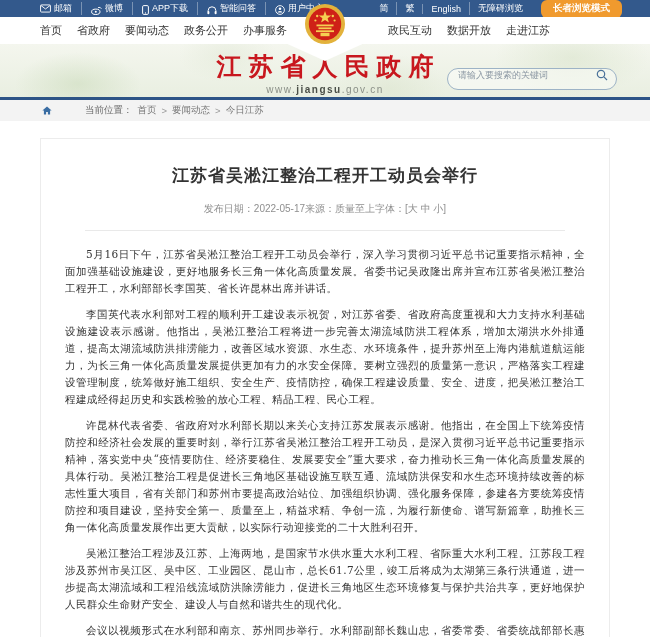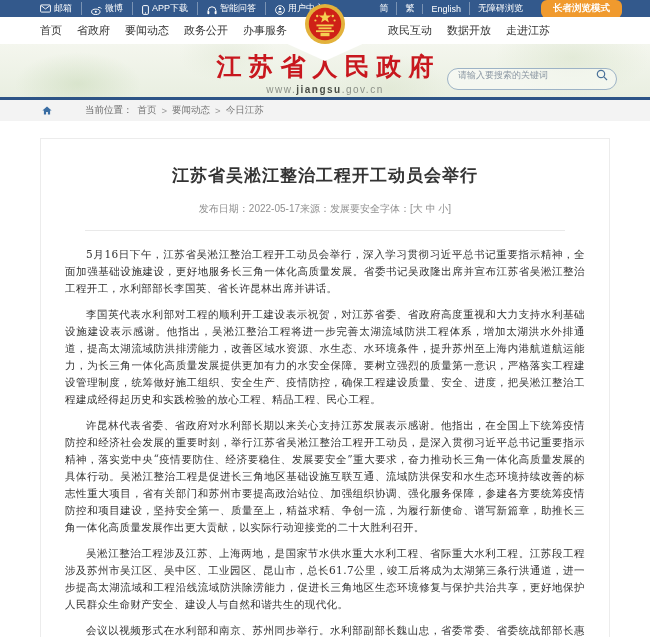--- a/index.html
+++ b/index.html
@@ -228,21 +228,21 @@
     <span class="crumb-sep">&gt;</span>
     <a class="crumb">要闻动态</a>
     <span class="crumb-sep">&gt;</span>
     <a class="crumb">今日江苏</a>
   </div>
 
   <main class="card">
     <h1 class="article-title">江苏省吴淞江整治工程开工动员会举行</h1>
     <div class="meta">
       <span><span>发布日期：</span><span>2022-05-17</span></span>
-      <span><span>来源：</span><span>发展要安全</span></span>
+      <span><span>来源：</span><span>质量至上</span></span>
       <span><span>字体：</span><span class="font-opts">[大 中 小]</span></span>
     </div>
     <hr class="divider">
     <div class="body-text">
       <p>5月16日下午，江苏省吴淞江整治工程开工动员会举行，深入学习贯彻习近平总书记重要指示精神，全面加强基础设施建设，更好地服务长三角一体化高质量发展。省委书记吴政隆出席并宣布江苏省吴淞江整治工程开工，水利部部长李国英、省长许昆林出席并讲话。</p>
       <p>李国英代表水利部对工程的顺利开工建设表示祝贺，对江苏省委、省政府高度重视和大力支持水利基础设施建设表示感谢。他指出，吴淞江整治工程将进一步完善太湖流域防洪工程体系，增加太湖洪水外排通道，提高太湖流域防洪排涝能力，改善区域水资源、水生态、水环境条件，提升苏州至上海内港航道航运能力，为长三角一体化高质量发展提供更加有力的水安全保障。要树立强烈的质量第一意识，严格落实工程建设管理制度，统筹做好施工组织、安全生产、疫情防控，确保工程建设质量、安全、进度，把吴淞江整治工程建成经得起历史和实践检验的放心工程、精品工程、民心工程。</p>
       <p>许昆林代表省委、省政府对水利部长期以来关心支持江苏发展表示感谢。他指出，在全国上下统筹疫情防控和经济社会发展的重要时刻，举行江苏省吴淞江整治工程开工动员，是深入贯彻习近平总书记重要指示精神，落实党中央“疫情要防住、经济要稳住、发展要安全”重大要求，奋力推动长三角一体化高质量发展的具体行动。吴淞江整治工程是促进长三角地区基础设施互联互通、流域防洪保安和水生态环境持续改善的标志性重大项目，省有关部门和苏州市要提高政治站位、加强组织协调、强化服务保障，参建各方要统筹疫情防控和项目建设，坚持安全第一、质量至上，精益求精、争创一流，为履行新使命、谱写新篇章，助推长三角一体化高质量发展作出更大贡献，以实际行动迎接党的二十大胜利召开。</p>
       <p>吴淞江整治工程涉及江苏、上海两地，是国家节水供水重大水利工程、省际重大水利工程。江苏段工程涉及苏州市吴江区、吴中区、工业园区、昆山市，总长61.7公里，竣工后将成为太湖第三条行洪通道，进一步提高太湖流域和工程沿线流域防洪除涝能力，促进长三角地区生态环境修复与保护共治共享，更好地保护人民群众生命财产安全、建设人与自然和谐共生的现代化。</p>
       <p>会议以视频形式在水利部和南京、苏州同步举行。水利部副部长魏山忠，省委常委、省委统战部部长惠建林，省委常委、省委秘书长潘贤掌，省委常委、苏州市委书记曹路宝，副省长马欣，省政府秘书长陈建刚，水利部相关司局、省市有关部门负责同志，参建单位代表参加会议。省水利厅、苏州市发言。</p>
     </div>

